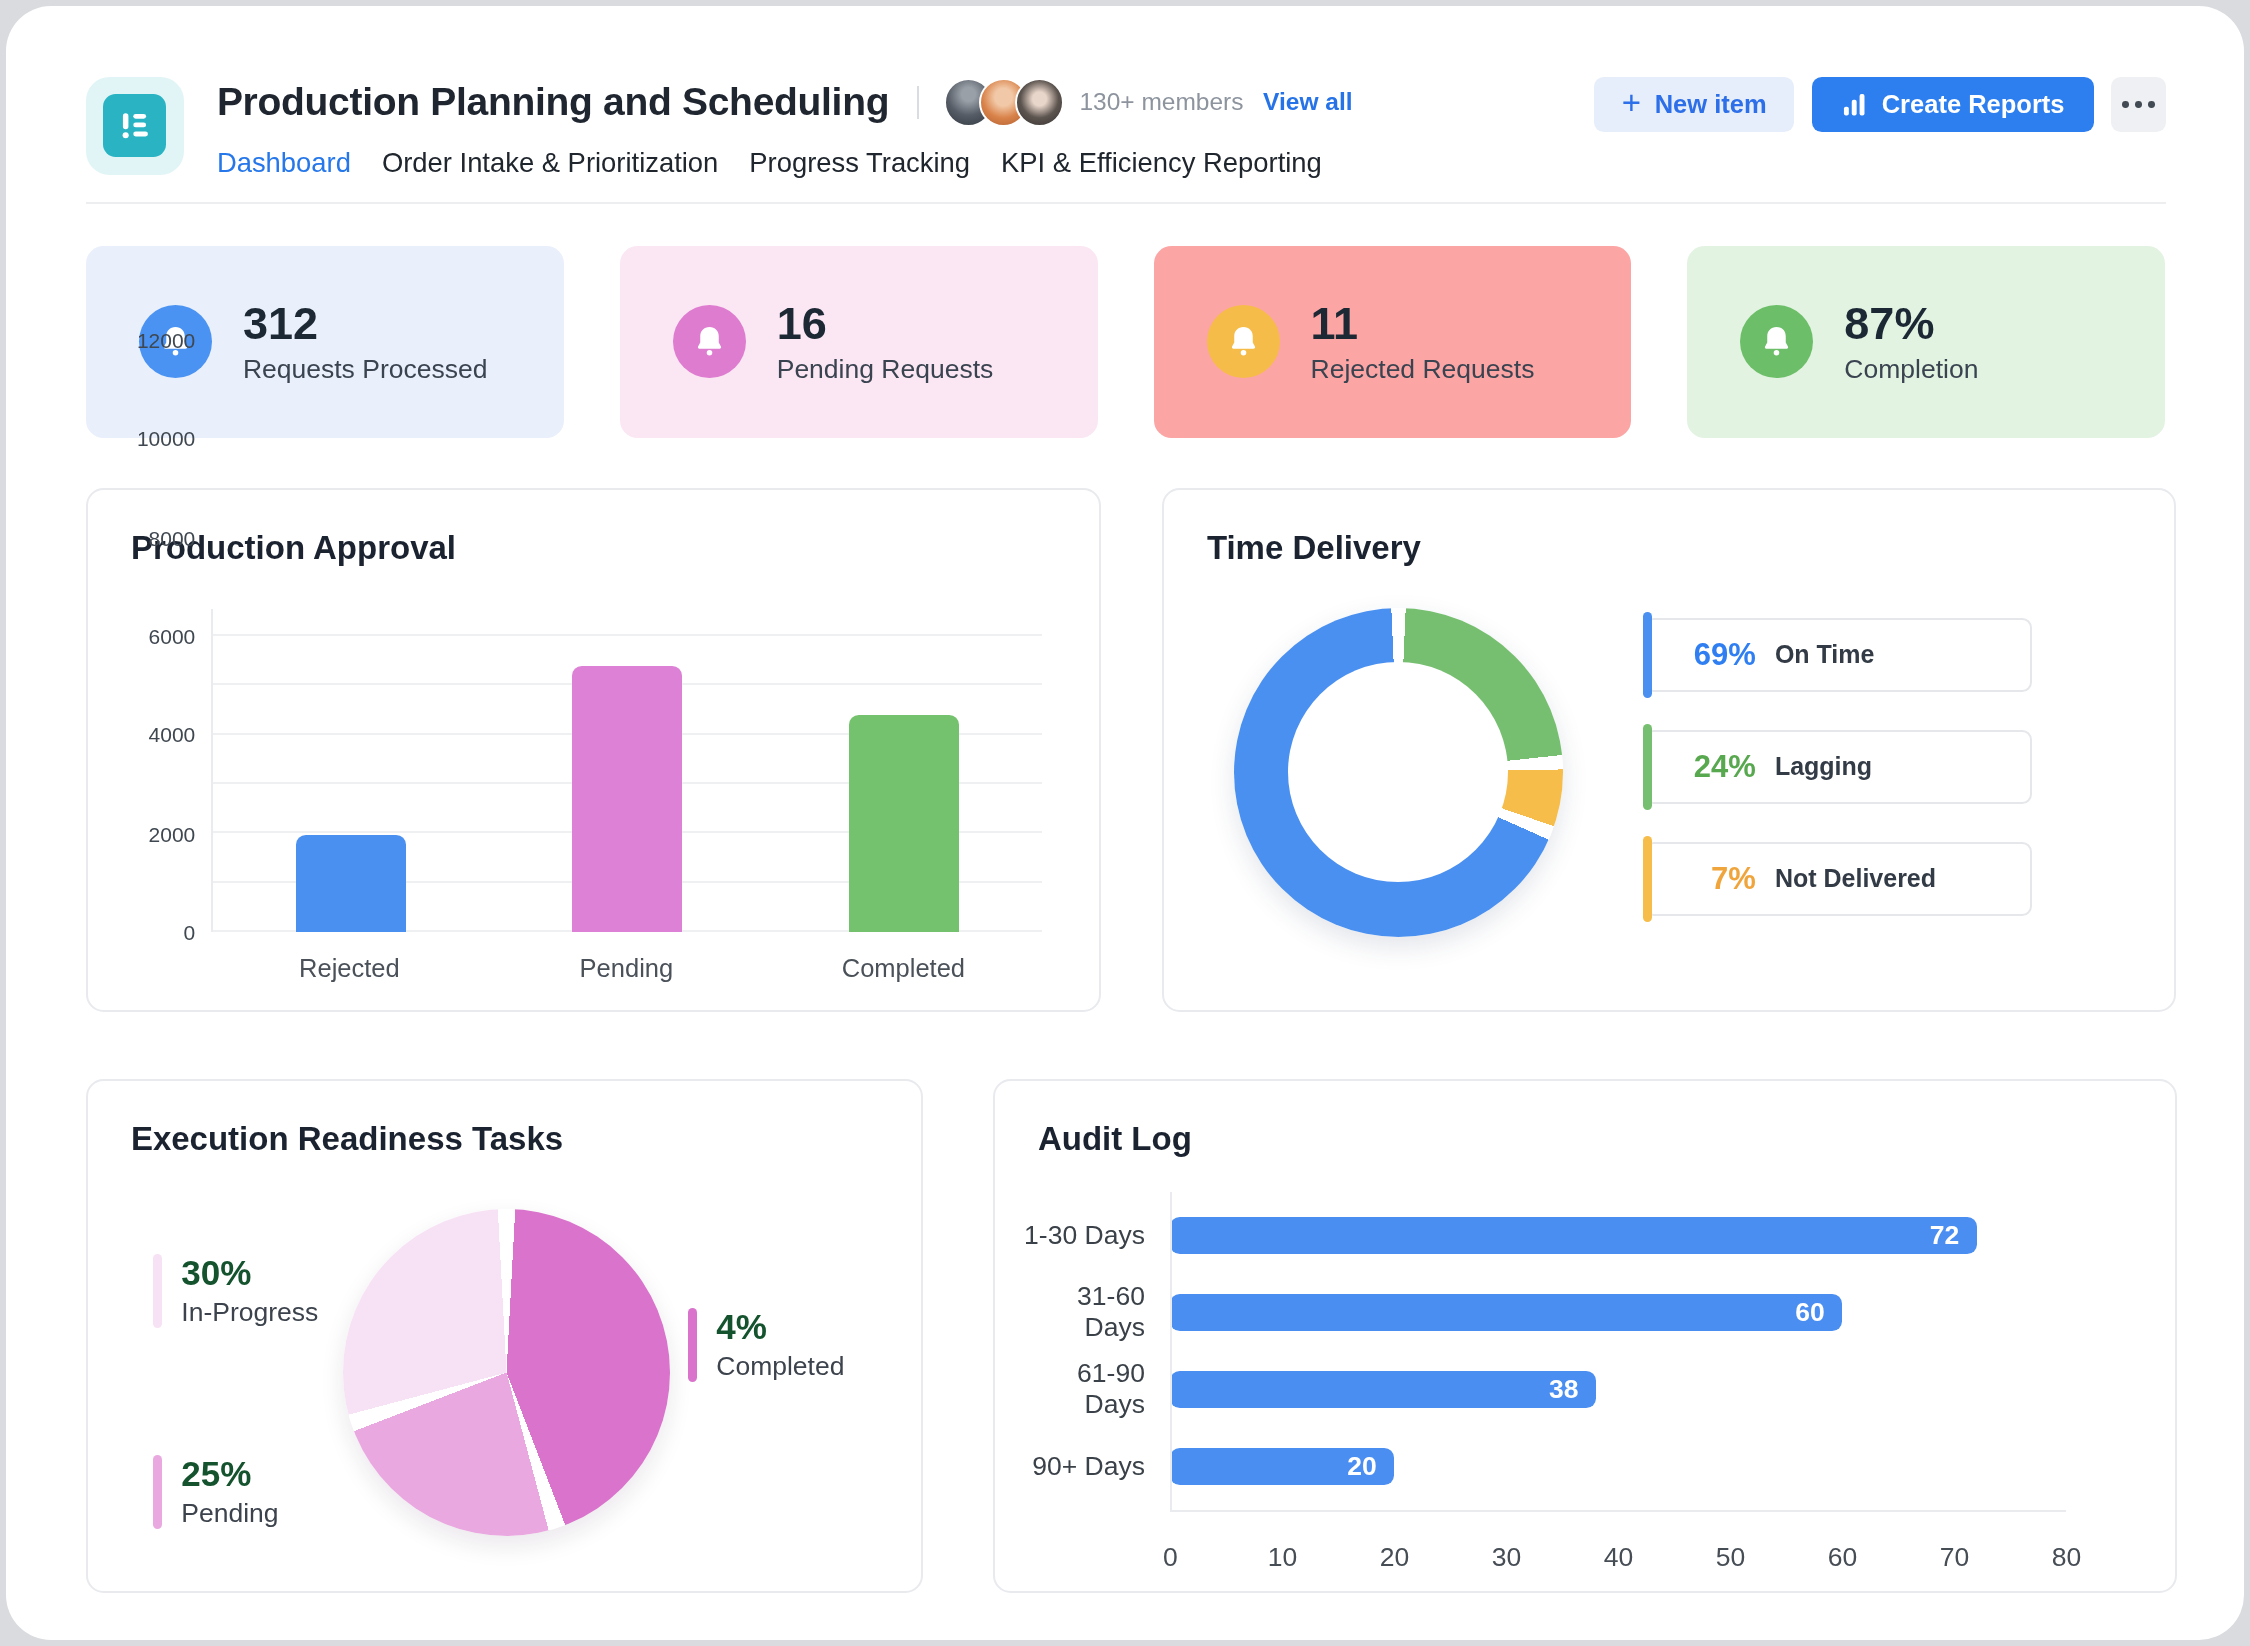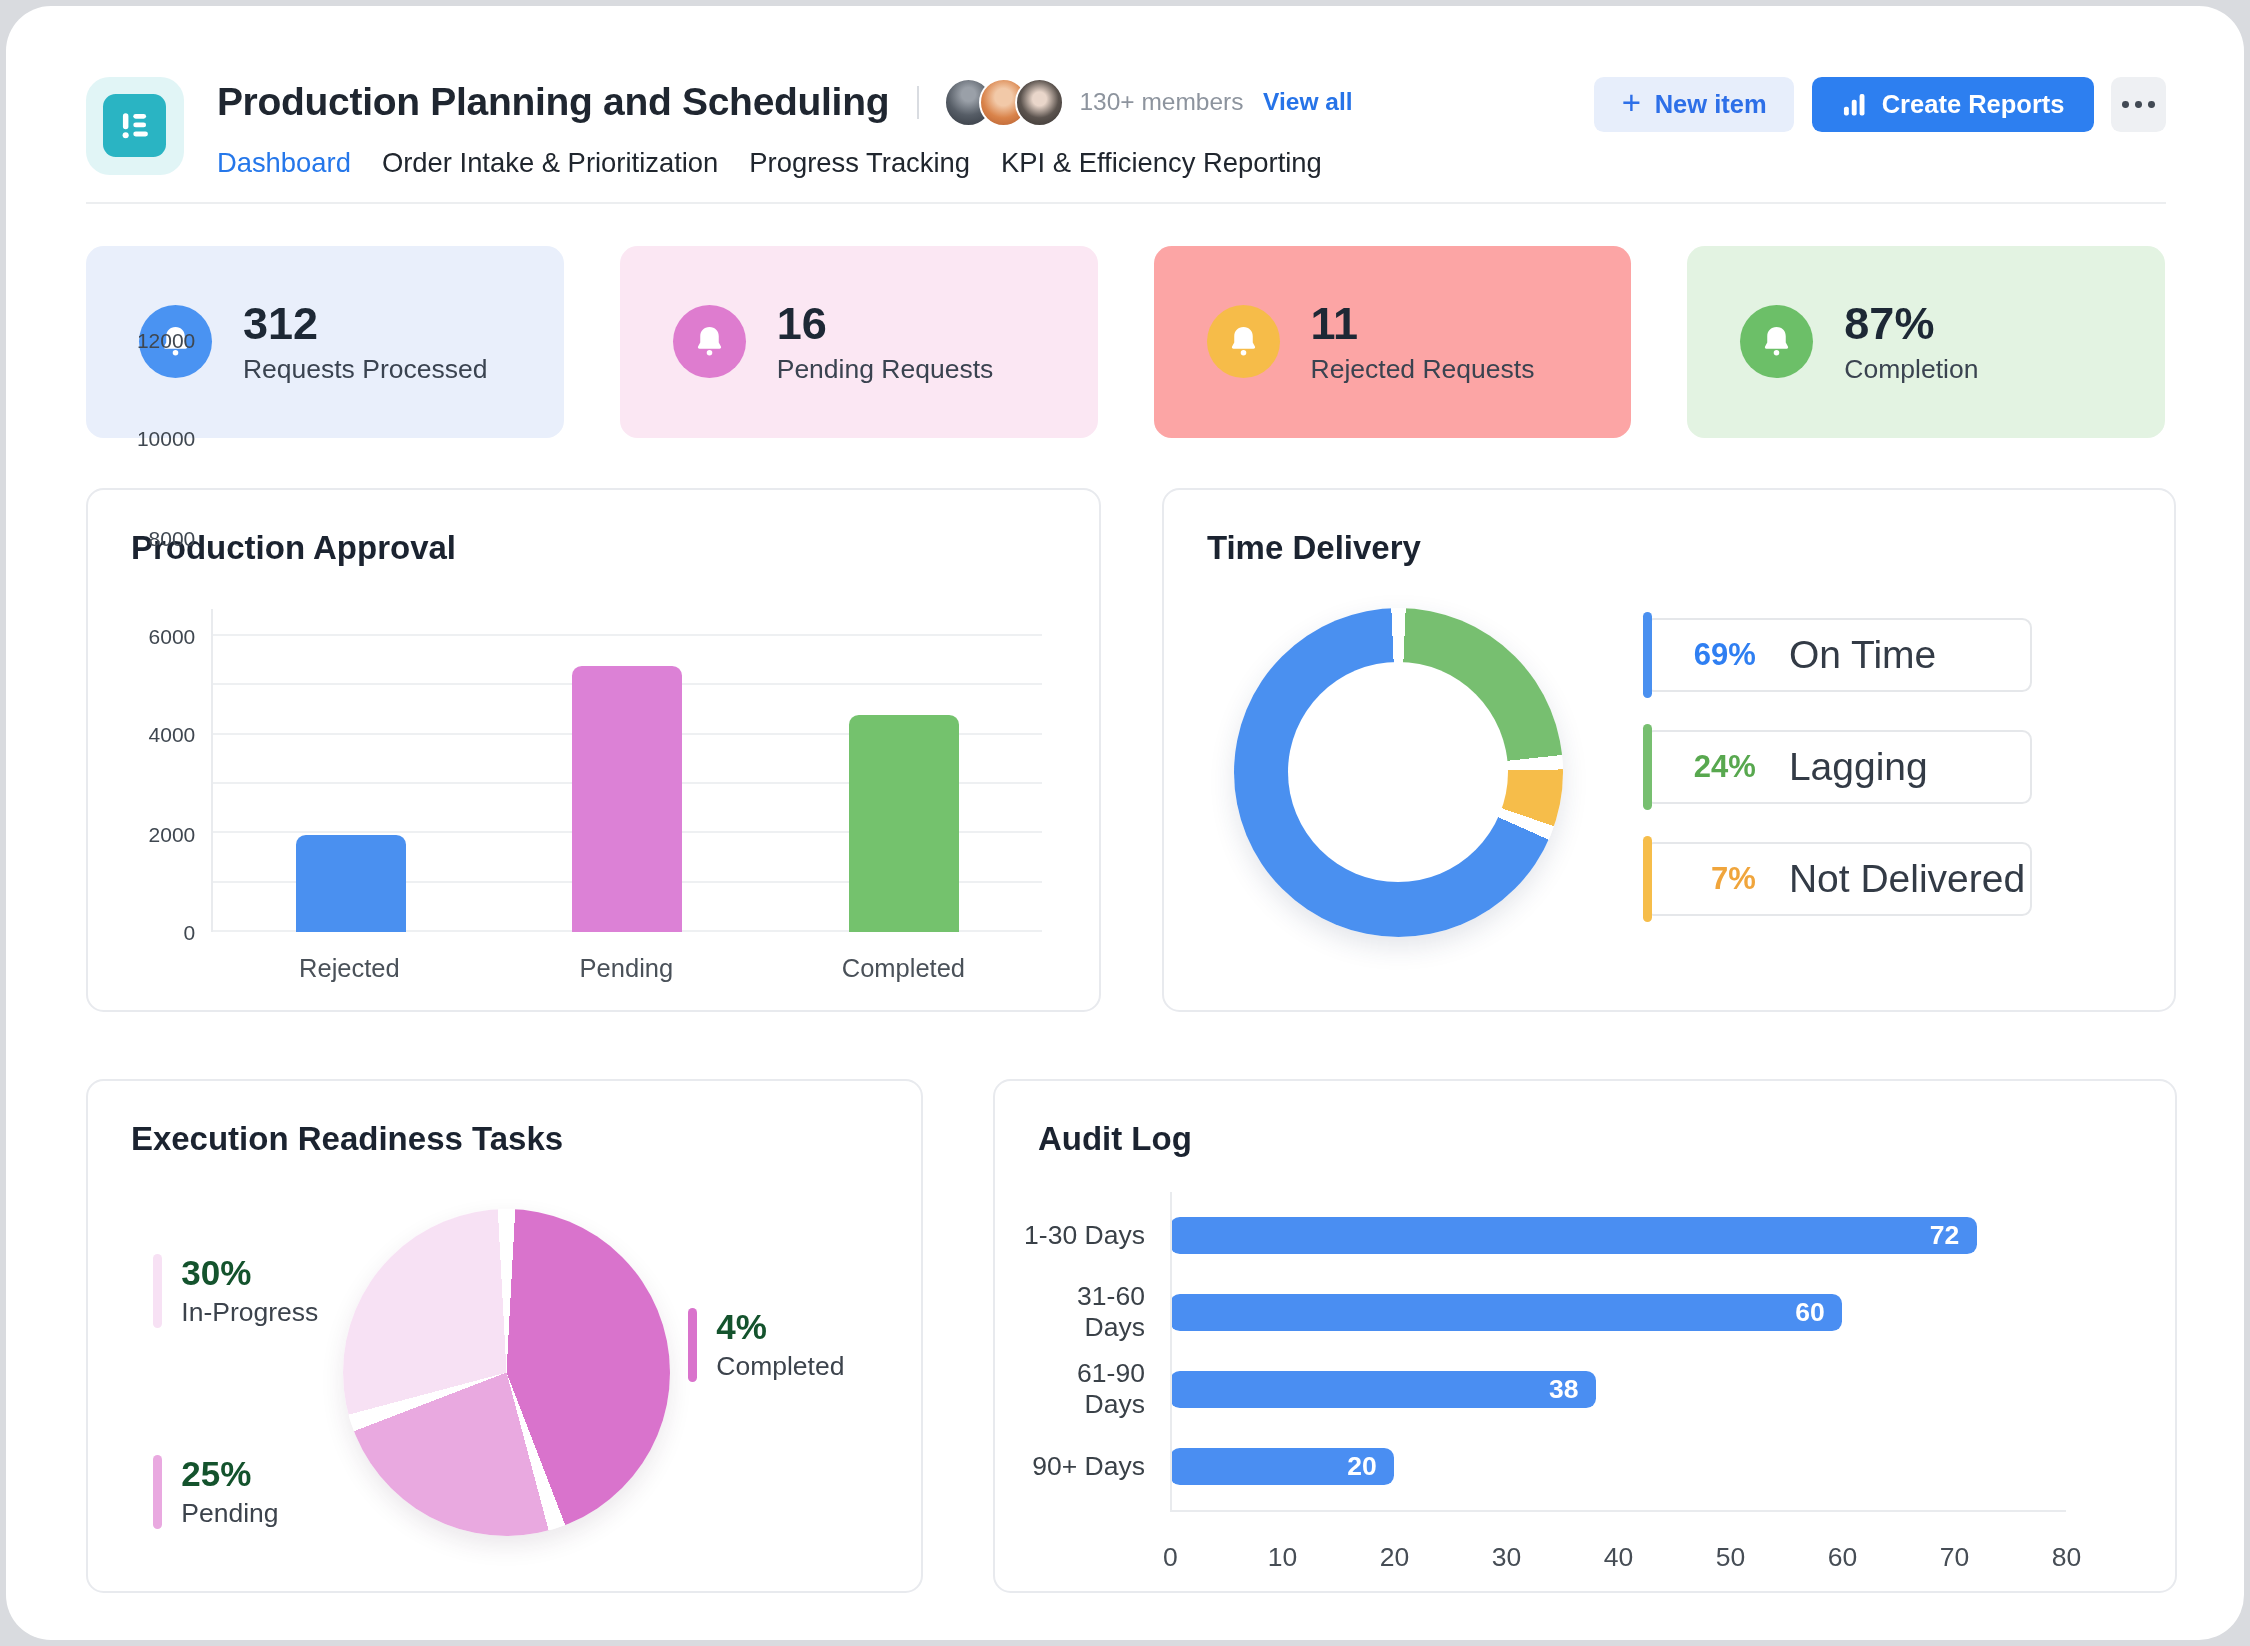--- a/index.html
+++ b/index.html
@@ -63,21 +63,21 @@
   
   .donut{position:absolute;left:70px;top:118px;width:329px;height:329px;border-radius:50%;
     box-shadow:0 9.8px 25.5px rgba(35,55,95,.13);}
   .donut::after{content:"";position:absolute;left:50%;top:50%;width:220px;height:220px;border-radius:50%;
     background:#fff;transform:translate(-50%,-50%);}
   .td-legend{position:absolute;left:480px;top:128px;width:388px;}
   .td-box{position:relative;height:74px;border:2px solid #e5e7ea;border-radius:9.8px;background:#fff;
     display:flex;align-items:center;margin-bottom:38px;box-sizing:border-box;}
   .td-accent{position:absolute;left:-2.9px;top:-7.8px;width:8.8px;height:86px;border-radius:4.9px;}
   .td-pct{display:inline-block;width:110px;text-align:right;font-size:31px;font-weight:700;}
-  .td-lab{margin-left:33px;font-size:39px;color:#333b46;}
+  .td-lab{margin-left:19px;font-size:25px;color:#333b46;font-weight:bold;}
 
   
   .pie{position:absolute;left:255px;top:128px;width:327px;height:327px;border-radius:50%;
     box-shadow:0 9.8px 23.5px rgba(60,30,60,.10);}
   .er-item{position:absolute;display:flex;}
   .er-accent{width:8.8px;border-radius:4.9px;flex:none;}
   .er-tx{margin-left:19.6px;}
   .er-pct{font-size:35px;font-weight:700;color:#14532d;line-height:1.1;}
   .er-lab{font-size:26.5px;color:#3c434c;margin-top:4.9px;}
 

